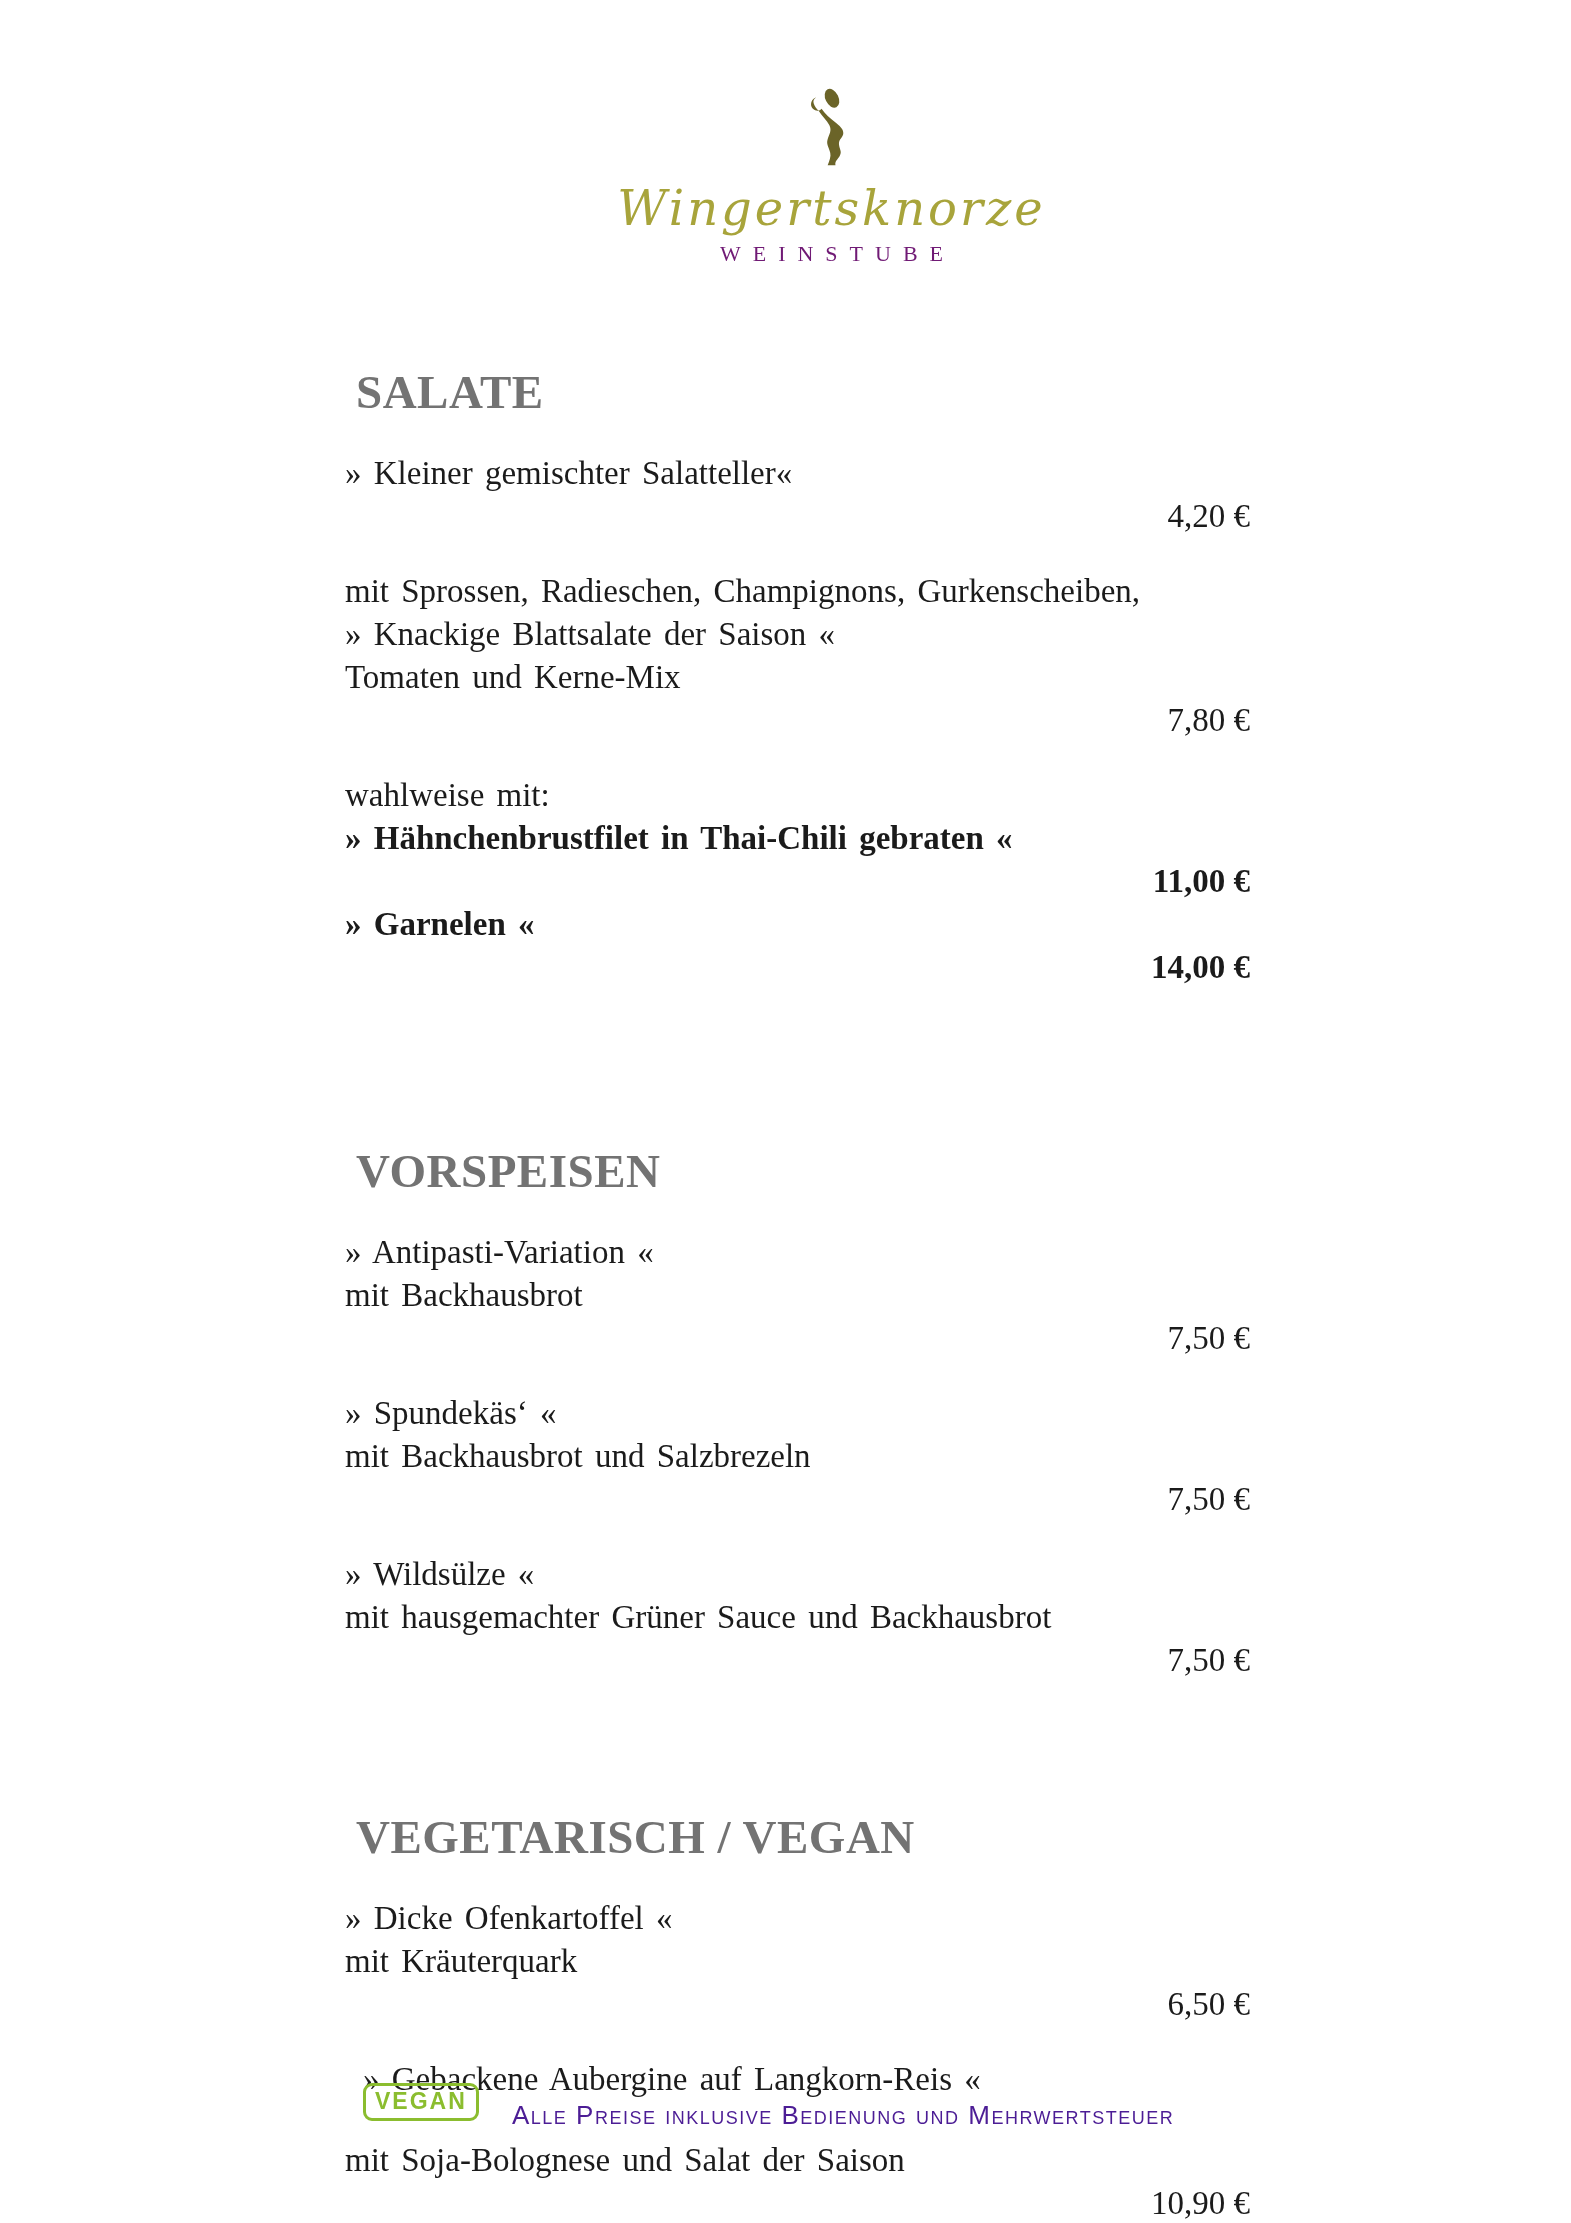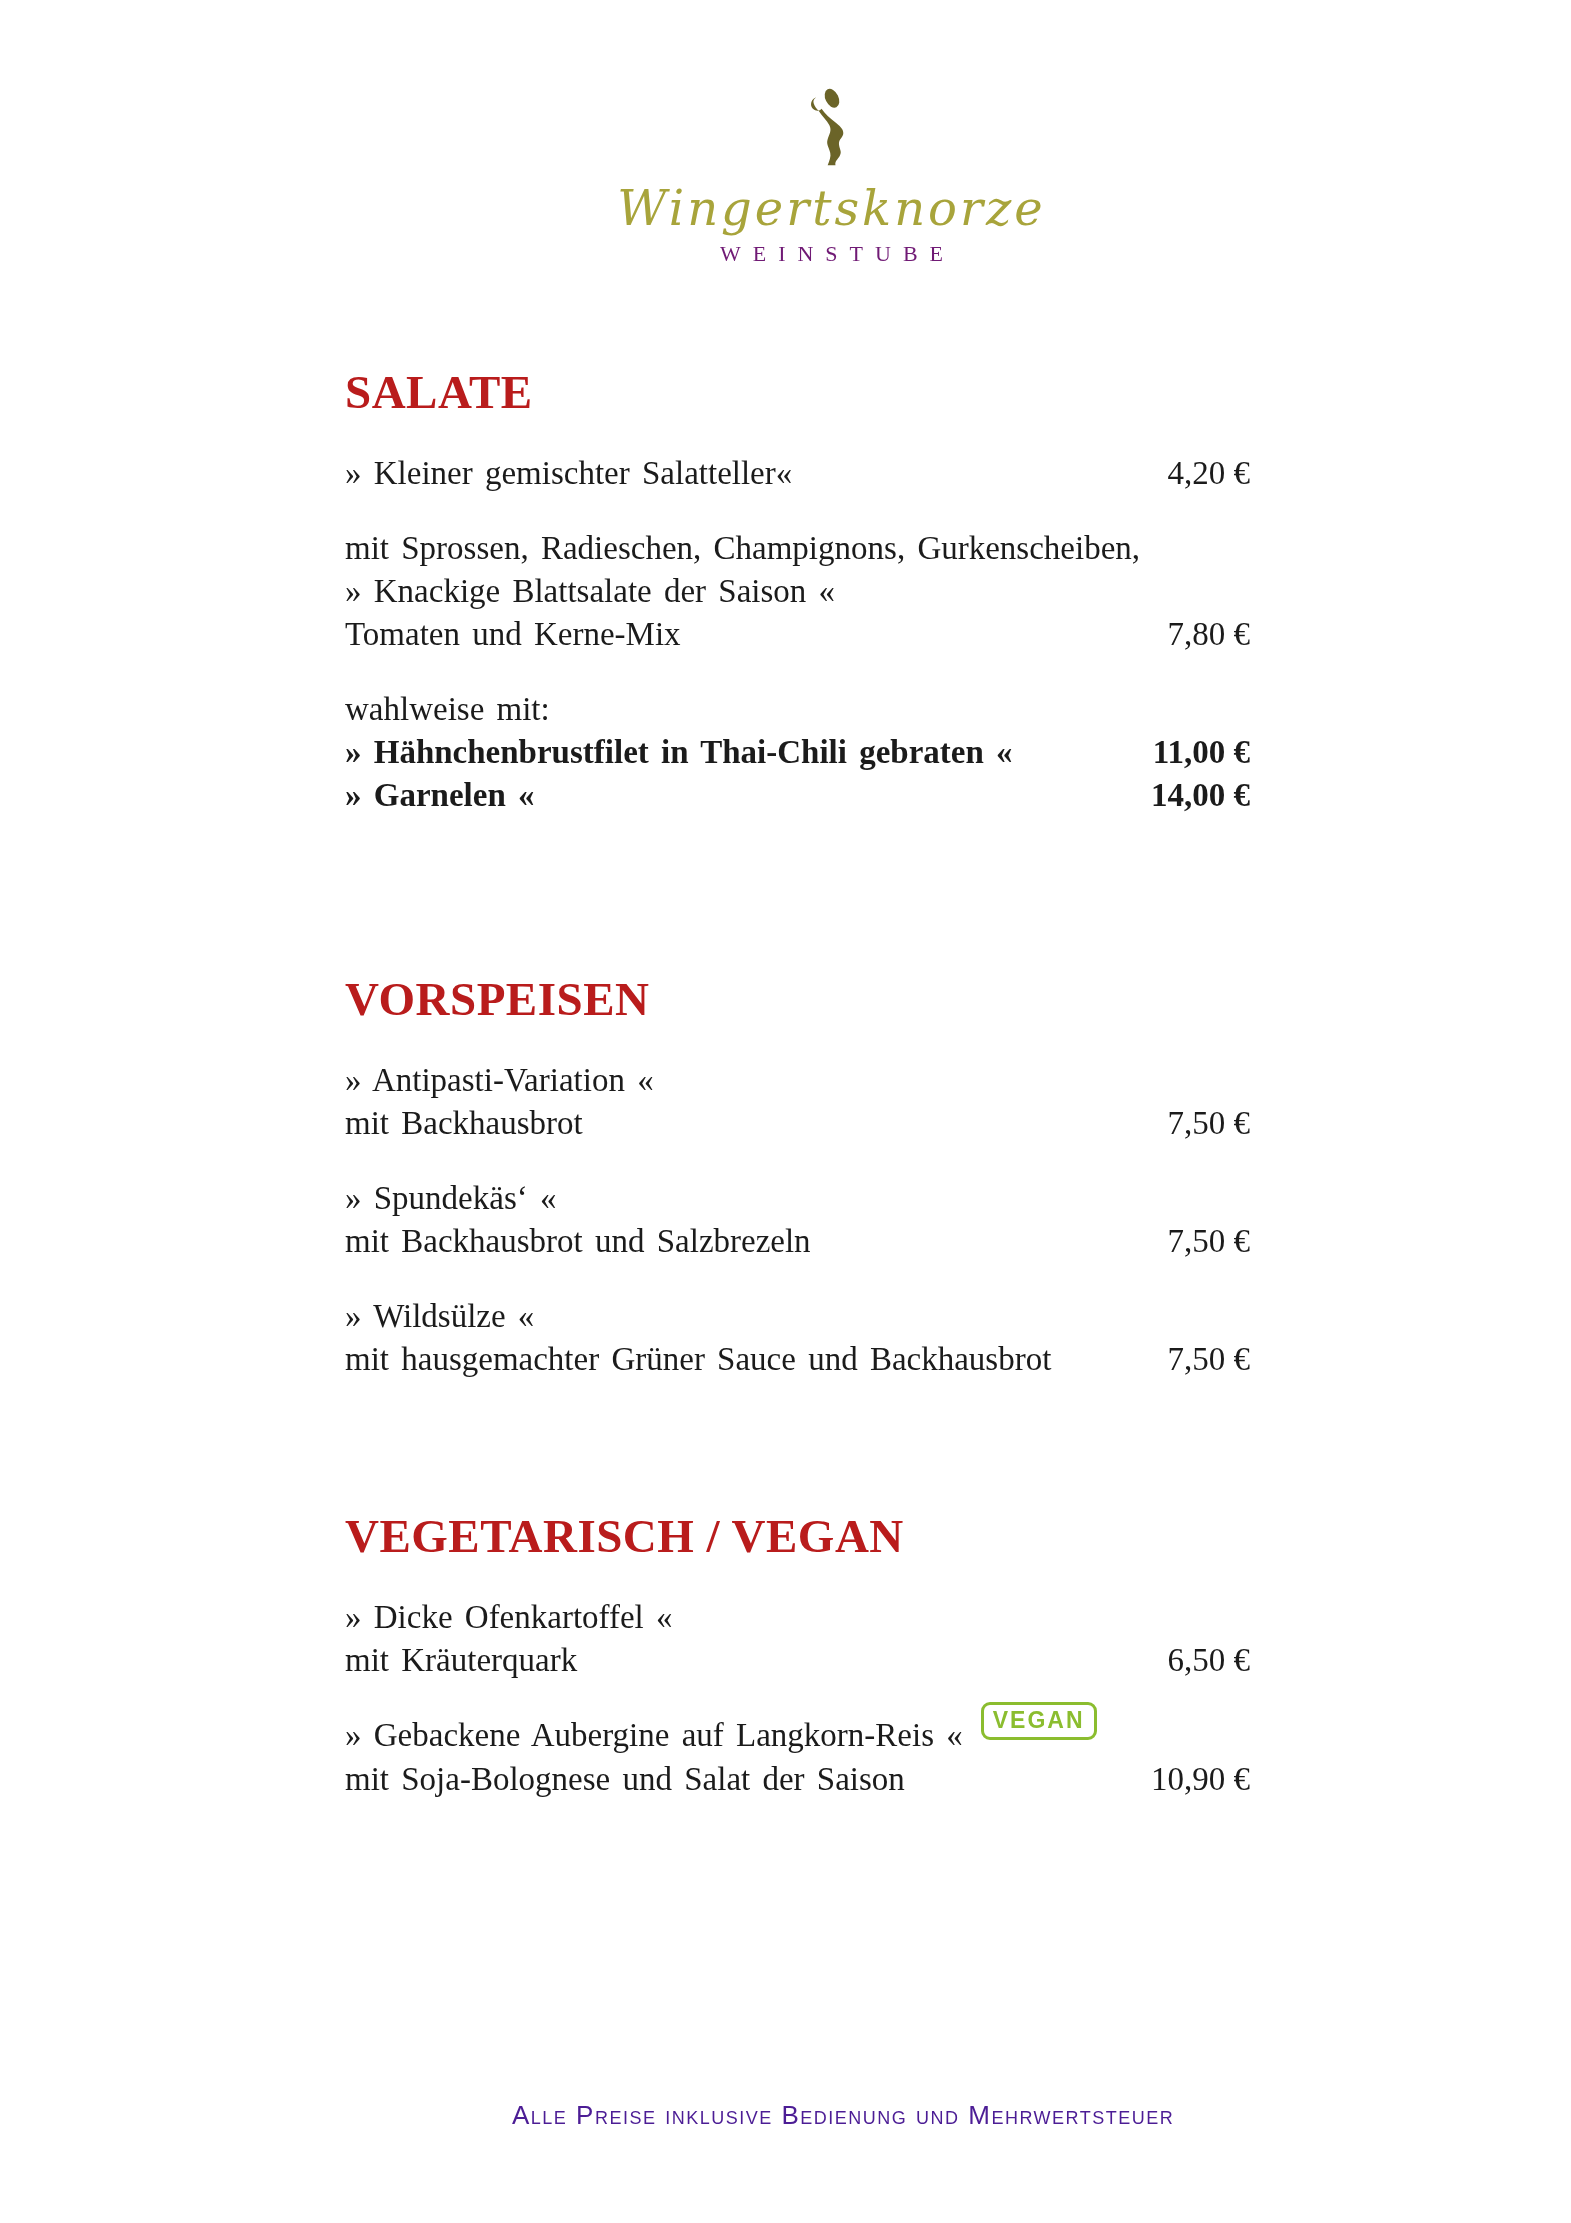--- a/index.html
+++ b/index.html
@@ -26,34 +26,35 @@
   .logo-subtitle{
     margin-top:6px;
     font-size:22px;line-height:24px;
     letter-spacing:12px;
     padding-left:12px; 
     color:#701a75;
   }
   
   .content{position:absolute;left:345px;top:368px;width:905px;}
   .section-title{
-    margin:0 0 36px 0;
+    margin:0 0 36px 11px;
     font-weight:bold;
     font-size:47px;line-height:48px;
     letter-spacing:0.5px;
-    color:#b91c1c;
+    color:#737373;
   }
   .menu-section:nth-of-type(2){margin-top:158px;}
   .menu-section:nth-of-type(3){margin-top:131px;}
   .menu-item{margin-top:32px;}
   .menu-item.tight{margin-top:0;font-weight:bold;}
   .item-line{
     display:flex;align-items:baseline;
     font-size:33px;line-height:43px;
     word-spacing:4px;
+    flex-direction:column;
   }
   .line-text{flex:0 1 auto;}
   .price{
     margin-left:auto;
     white-space:nowrap;
     word-spacing:normal;
     padding-left:20px;
   }
   .vegan-badge{
     display:inline-block;

